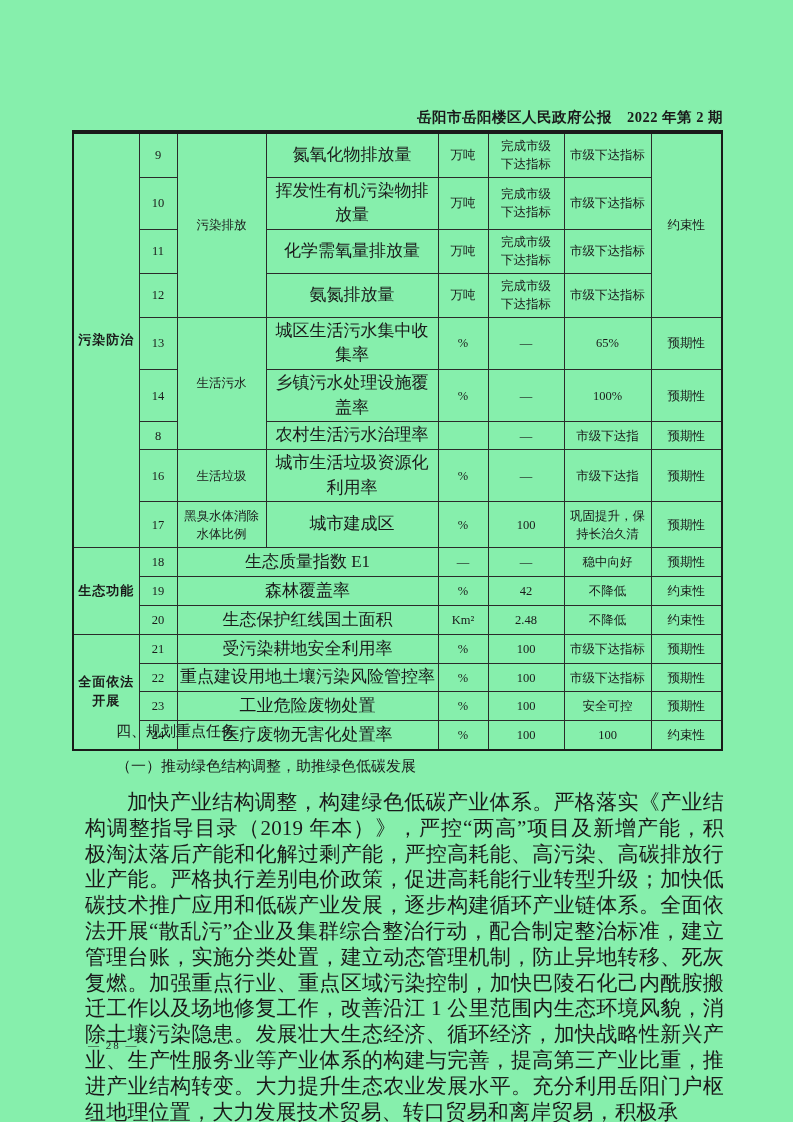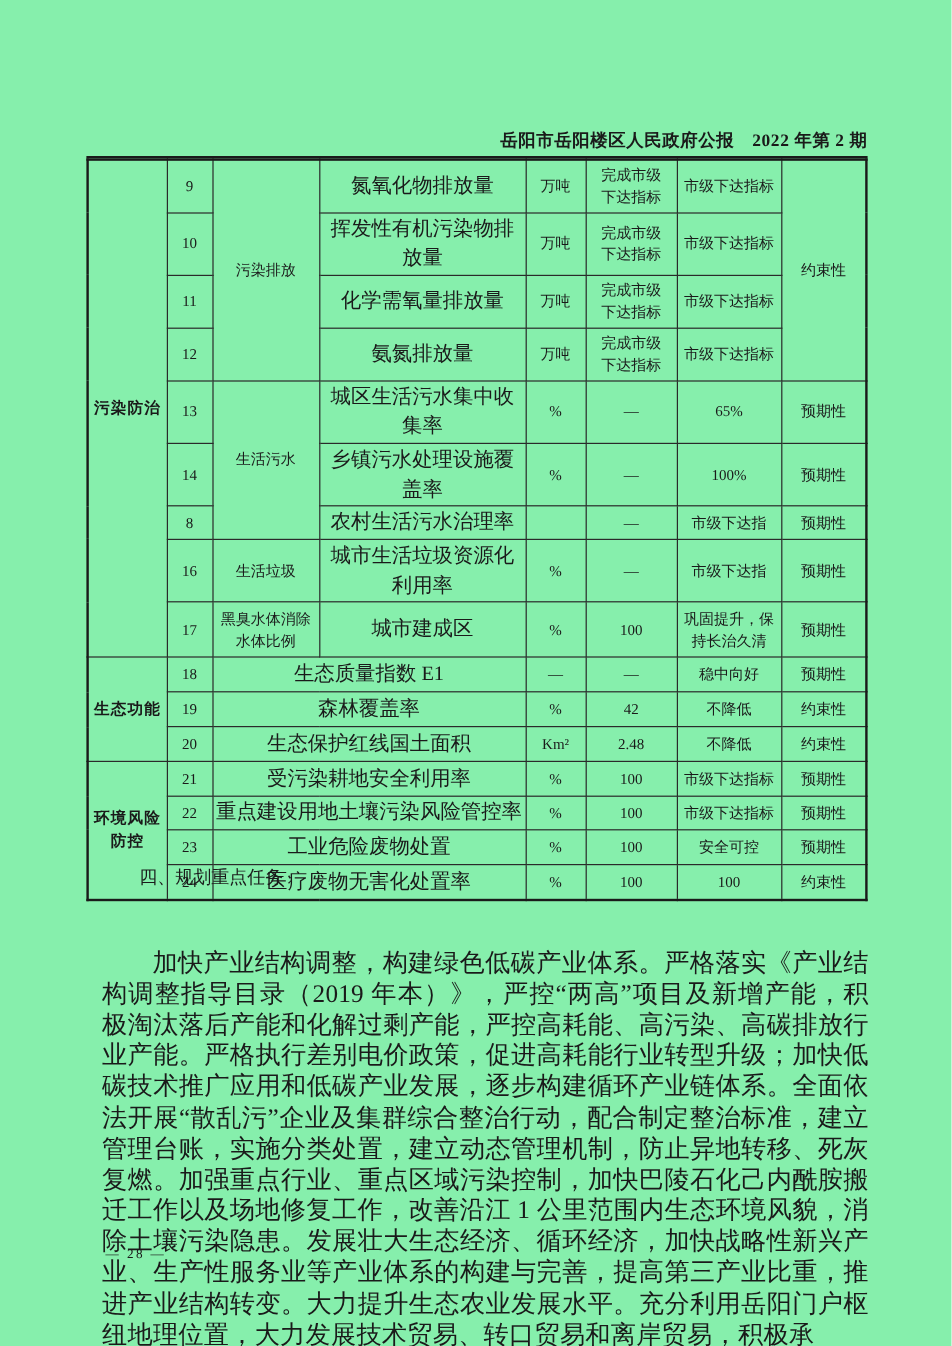--- a/index.html
+++ b/index.html
@@ -177,21 +177,21 @@
       </tr>
       <tr class="rh-e">
         <td>20</td>
         <td class="name" colspan="2">生态保护红线国土面积</td>
         <td>Km²</td>
         <td>2.48</td>
         <td>不降低</td>
         <td>约束性</td>
       </tr>
       <tr class="rh-e">
-        <td class="cat" rowspan="4">环境风险防控</td>
+        <td class="cat" rowspan="4">全面依法开展</td>
         <td>21</td>
         <td class="name" colspan="2">受污染耕地安全利用率</td>
         <td>%</td>
         <td>100</td>
         <td>市级下达指标</td>
         <td>预期性</td>
       </tr>
       <tr class="rh-b">
         <td>22</td>
         <td class="name" colspan="2">重点建设用地土壤污染风险管控率</td>
@@ -214,18 +214,19 @@
         <td>%</td>
         <td>100</td>
         <td>100</td>
         <td>约束性</td>
       </tr>
     </tbody>
   </table>
 
 
   <div class="sec-heading sec-1">四、规划重点任务</div>
+  <div class="sec-heading sec-2">（一）推动绿色结构调整，助推绿色低碳发展</div>
 
   <div class="body-par">加快产业结构调整，构建绿色低碳产业体系。严格落实《产业结构调整指导目录（2019 年本）》，严控“两高”项目及新增产能，积极淘汰落后产能和化解过剩产能，严控高耗能、高污染、高碳排放行业产能。严格执行差别电价政策，促进高耗能行业转型升级；加快低碳技术推广应用和低碳产业发展，逐步构建循环产业链体系。全面依法开展“散乱污”企业及集群综合整治行动，配合制定整治标准，建立管理台账，实施分类处置，建立动态管理机制，防止异地转移、死灰复燃。加强重点行业、重点区域污染控制，加快巴陵石化己内酰胺搬迁工作以及场地修复工作，改善沿江 1 公里范围内生态环境风貌，消除土壤污染隐患。发展壮大生态经济、循环经济，加快战略性新兴产业、生产性服务业等产业体系的构建与完善，提高第三产业比重，推进产业结构转变。大力提升生态农业发展水平。充分利用岳阳门户枢纽地理位置，大力发展技术贸易、转口贸易和离岸贸易，积极承</div>
 
   <div class="page-num">— 28 —</div>
 
 </div>
 
 </body></html>

